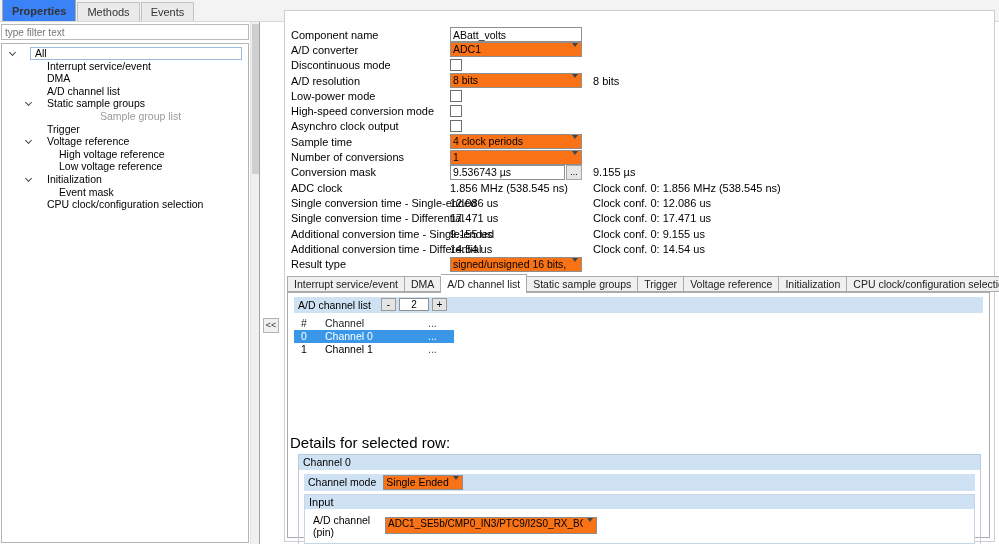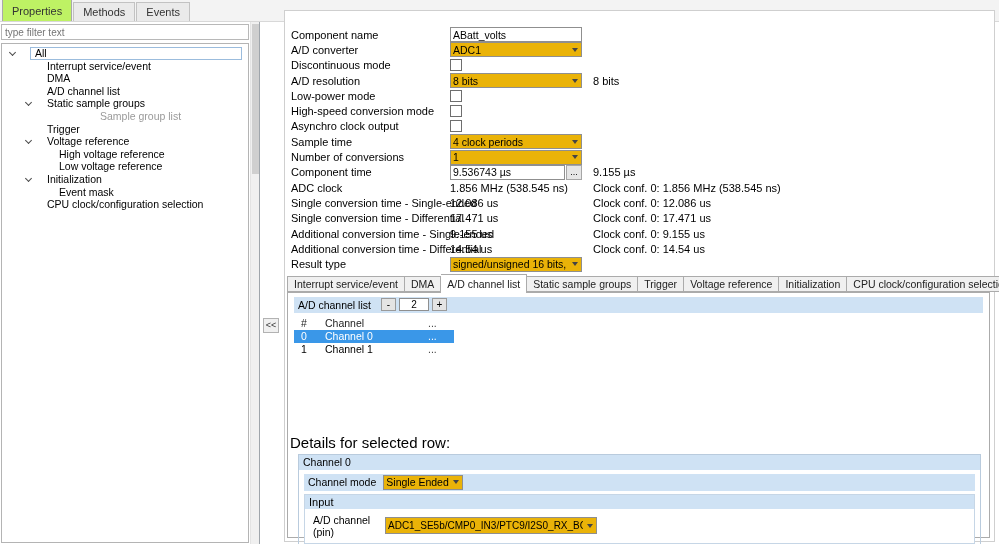--- a/index.html
+++ b/index.html
@@ -2,21 +2,21 @@
 <html><head>
 <meta charset="utf-8">
 <style>
 *{box-sizing:border-box;margin:0;padding:0}
 body{background:#e8e8e8;font-family:"Liberation Sans",sans-serif}
 #app{position:relative;width:999px;height:544px;background:#fff;font-size:11px;color:#000;overflow:hidden}
 
 
 .topbar{position:absolute;left:0;top:0;width:100%;height:22px;background:#f3f3f3;border-bottom:1px solid #d8d8d8;display:flex;align-items:flex-end;padding-left:2px;z-index:1}
 .tab{height:19px;display:flex;align-items:center;padding:0 9px;font-size:11px;border:1px solid #c2c2c2;border-bottom:none;background:#eaeaea;color:#333;margin-right:1px;cursor:pointer}
-.tab.active{background:#bef264;height:22px;font-weight:normal;border-color:#a9a9a9}
+.tab.active{background:#3b82f6;height:22px;font-weight:bold;border-color:#a9a9a9}
 
 
 .left{position:absolute;left:0;top:22px;width:260px;bottom:0;background:#fff;border-right:1px solid #9fa5ab;z-index:2}
 .filter{position:absolute;left:1px;top:2px;width:248px;height:16px;border:1px solid #b8b8b8;font-size:10px;padding:0 3px;color:#555;font-family:inherit}
 .tree{position:absolute;left:1px;top:21px;width:248px;bottom:1px;border:1px solid #b4b4b4;overflow:hidden;padding-top:3px;background:#fff}
 .trow{position:relative;height:12.6px;line-height:12.6px;white-space:nowrap;cursor:default}
 .trow .chev{position:absolute;top:3px;width:5px;height:5px;border-right:1px solid #4a4a4a;border-bottom:1px solid #4a4a4a;transform:rotate(45deg)}
 .tlabel{position:absolute;top:0;font-size:10.5px}
 .trow.gray .tlabel{color:#9a9a9a}
 .trow.focused::after{content:"";position:absolute;left:28px;right:6px;top:0;bottom:0;border:1px solid #9bbcdd;pointer-events:none}
@@ -27,21 +27,21 @@
 .collapse{position:absolute;left:263px;top:318px;width:16px;height:15px;background:#f0f0f0;border:1px solid #b2b2b2;font-size:9px;line-height:12px;text-align:center;color:#333;cursor:pointer;z-index:2}
 
 
 .right{position:absolute;left:284px;top:10px;width:711px;height:532px;border:1px solid #cfcfcf;background:#fff;z-index:2}
 .props{padding:16px 0 0 5px}
 .prow{display:flex;align-items:center;height:15.3px;font-size:11px}
 .plabel{width:160px;flex:none;padding-left:1px;white-space:nowrap}
 .pctrl{width:132px;flex:none;display:flex;align-items:center;height:15px}
 .pnote{margin-left:11px;white-space:nowrap}
 .textbox{flex:1;min-width:0;height:15px;border:1px solid #8f8f8f;font-size:10.5px;font-family:inherit;padding:0 2px}
-.combo{width:100%;height:15px;border:1px solid #8f8f8f;background:#eab308;display:flex;align-items:center;overflow:hidden;cursor:pointer}
+.combo{width:100%;height:15px;border:1px solid #8f8f8f;background:#f97316;display:flex;align-items:flex-start;overflow:hidden;cursor:pointer}
 .combo-val{flex:1;padding:0 2px;white-space:nowrap;overflow:hidden;font-size:10.5px}
 .combo-arrow{flex:none;width:13px;display:flex;justify-content:center;align-items:center}
 .combo-arrow::after{content:"";border-left:3.5px solid transparent;border-right:3.5px solid transparent;border-top:4px solid #444}
 .checkbox{width:12px;height:12px;border:1px solid #6e6e6e;background:#fff;display:inline-block;cursor:pointer}
 .morebtn{flex:none;width:16px;height:15px;border:1px solid #a6a6a6;background:#e6e6e6;font-size:9px;line-height:11px;text-align:center;margin-left:1px;font-family:inherit;cursor:pointer}
 .pstatic{white-space:nowrap}
 
 
 .subtabs{display:flex;align-items:flex-end;margin:1px 0 0 2px;height:19px;position:relative;z-index:3}
 .stab{height:16px;padding:0 6px;display:flex;align-items:center;font-size:10.5px;background:#f0f0f0;border:1px solid #ababab;border-left:none;color:#222;white-space:nowrap;cursor:pointer}
@@ -210,21 +210,21 @@
         <div class="prow">
           <span class="plabel">Number of conversions</span>
           <div class="pctrl">
             <div class="combo">
               <span class="combo-val">1</span>
               <span class="combo-arrow"></span>
             </div>
           </div>
         </div>
         <div class="prow">
-          <span class="plabel">Component time</span>
+          <span class="plabel">Conversion mask</span>
           <div class="pctrl">
             <input class="textbox" value="9.536743 µs" style="">
             <button class="morebtn">...</button>
           </div>
           <span class="pnote">9.155 µs</span>
         </div>
         <div class="prow">
           <span class="plabel">ADC clock</span>
           <div class="pctrl">
             <span class="pstatic">1.856 MHz (538.545 ns)</span>

